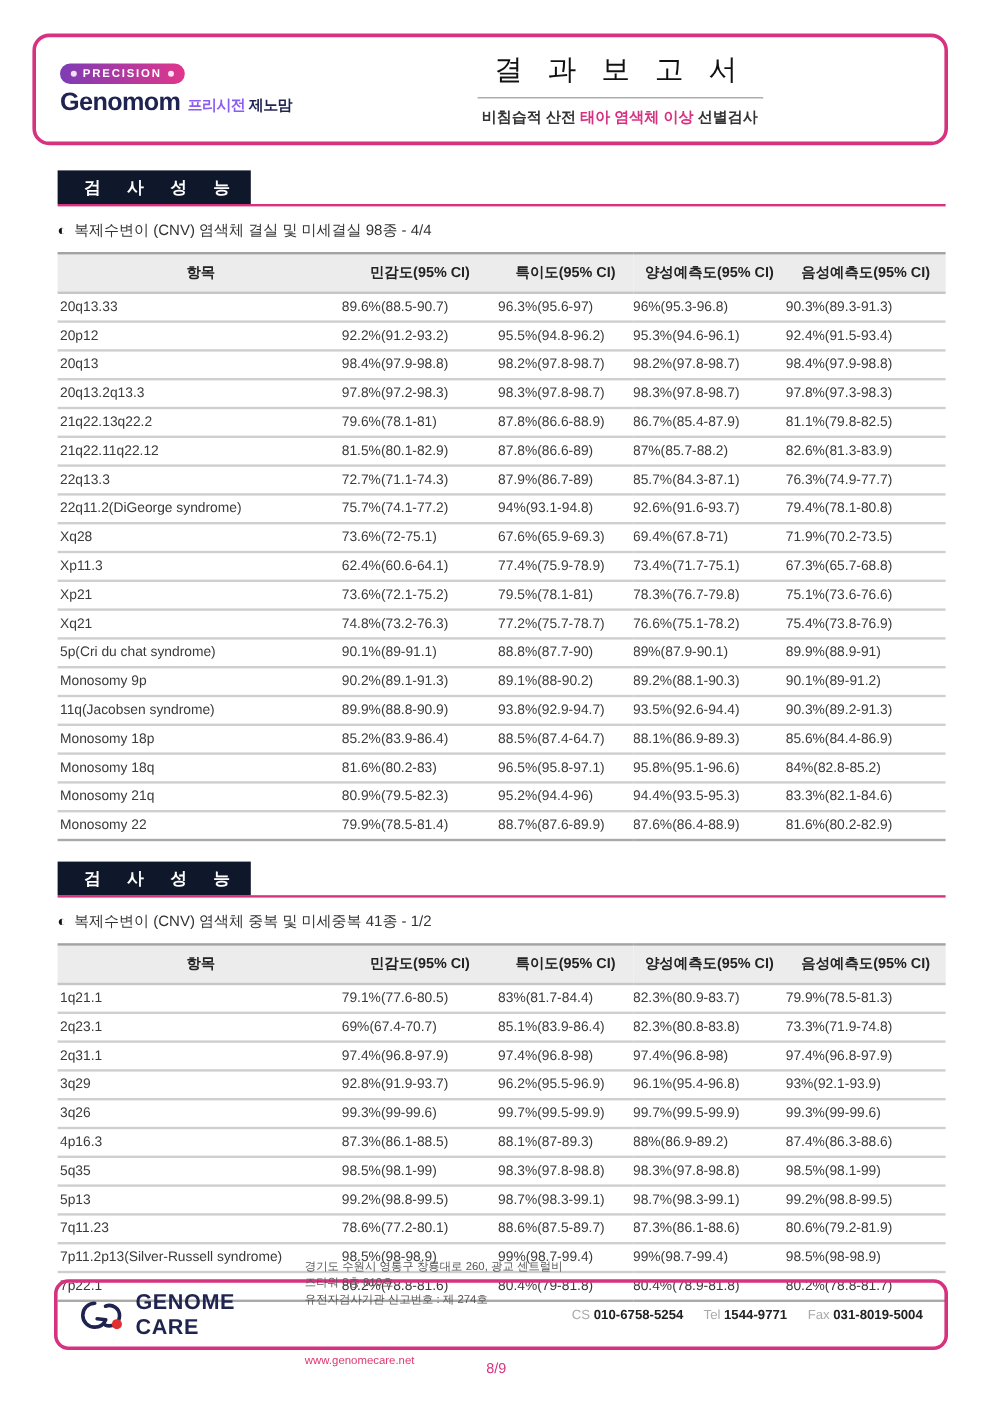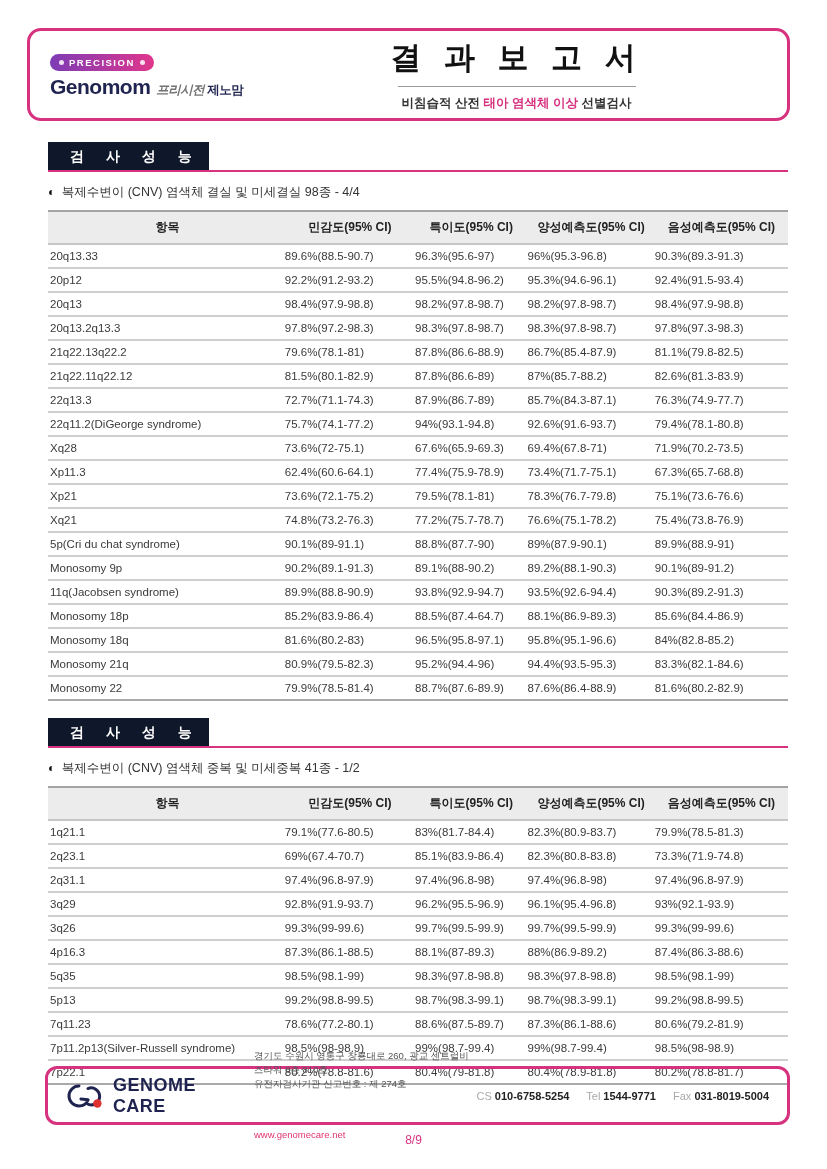--- a/index.html
+++ b/index.html
@@ -23,25 +23,25 @@
   .brand-zone { width: 218px; }
   .precision-badge {
     display: inline-flex; align-items: center; gap: 5px;
     background: linear-gradient(90deg, #7d3cb5, #e0368c);
     color: #fff; font-size: 9.5px; font-weight: bold; letter-spacing: 1.5px;
     border-radius: 10px; padding: 3px 9px; margin-bottom: 4px;
   }
   .badge-dot { width: 5px; height: 5px; border-radius: 50%; background: #fff; opacity: .85; display: inline-block; }
   .brand-line { font-size: 21px; font-weight: 800; color: #1f2350; letter-spacing: -0.5px; }
   .brand-kr { font-size: 12.5px; font-weight: 800; margin-left: 6px; letter-spacing: -0.5px; }
-  .brand-kr .pink { color: #737373; font-style: italic; }
+  .brand-kr .pink { color: #8b5cf6; }
   .brand-kr .navy { color: #1f2350; }
 
   .title-zone { flex: 1; text-align: center; }
-  .report-title { font-size: 31px; font-weight: 700; color: #111; letter-spacing: 7px; }
+  .report-title { font-size: 24px; font-weight: 400; color: #111; letter-spacing: 7px; }
   .title-rule { width: 238px; border-top: 1.5px solid #9a9a9a; margin: 7px auto 8px auto; }
   .report-subtitle { font-size: 12.5px; color: #333; font-weight: bold; }
   .report-subtitle .pink { color: #d6327f; }
 
   .tagline-zone { width: 212px; text-align: center; font-size: 11px; line-height: 1.55; color: #8a8a8a; }
   .tagline-zone .bold { color: #222; font-weight: bold; }
   .tagline-zone .pink { color: #e0368c; font-weight: bold; }
 
   
   .section { margin: 0 39px 0 48px; }

